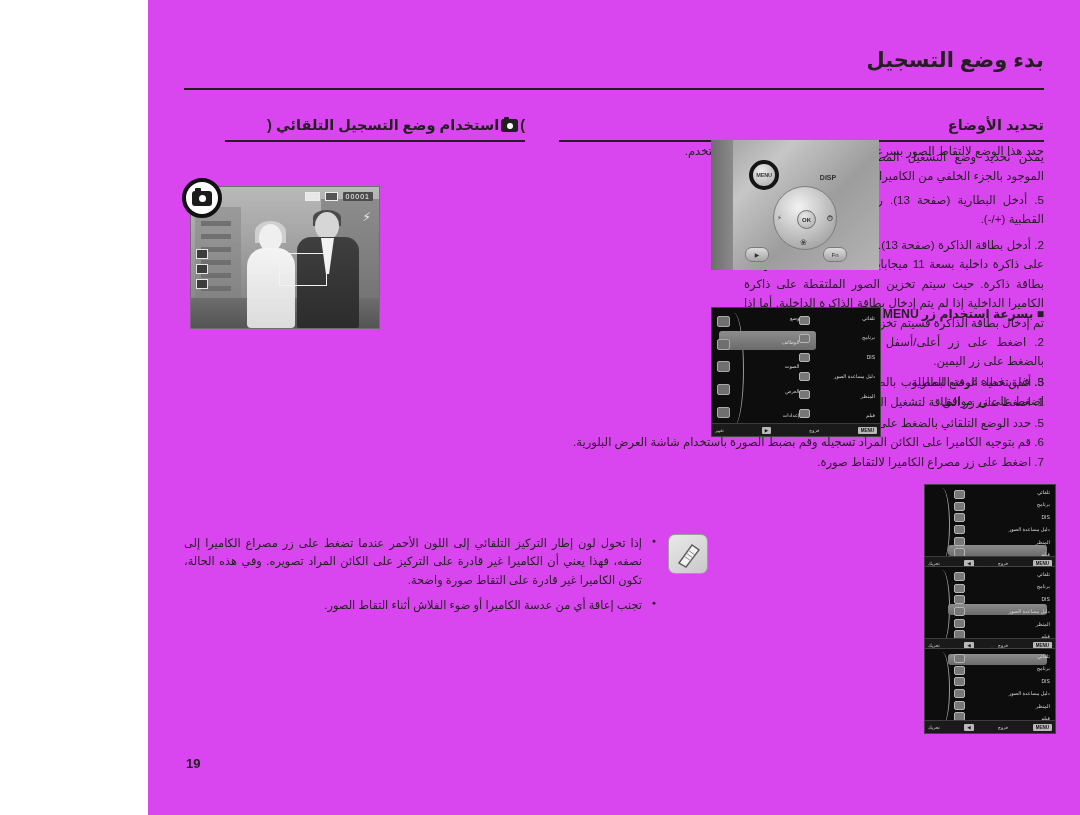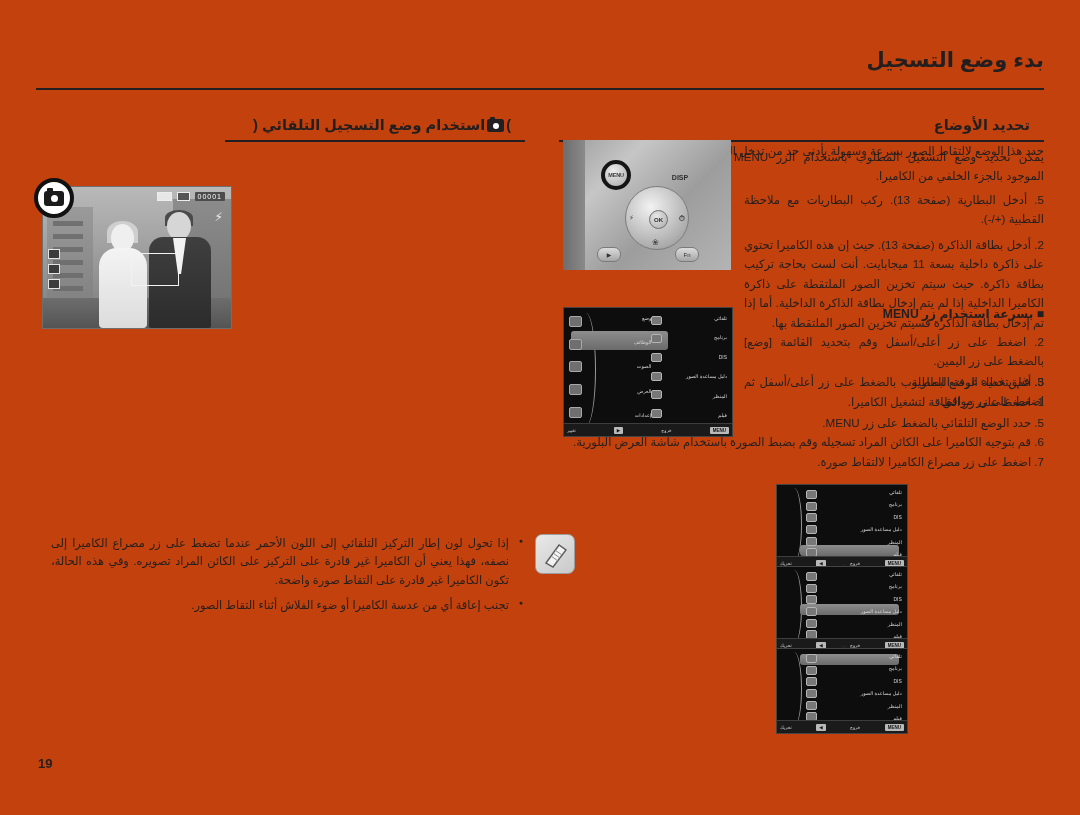--- a/index.html
+++ b/index.html
@@ -6,22 +6,22 @@
   * { box-sizing: border-box; margin: 0; padding: 0; }
   html, body {
     width: 1080px; height: 815px;
     background: #ffffff;
     font-family: "Liberation Sans", "DejaVu Sans", sans-serif;
     color: #231f20;
     overflow: hidden;
   }
   .page {
     position: relative;
-    width: 1080px; height: 815px;
-    background: #c2410c;
+    width: 932px; height: 815px;
+    background: #d946ef;
   }
 
   
   .page-header {
     position: absolute;
     top: 48px; left: 0; right: 0;
     height: 52px;
   }
   .page-header .title {
     position: absolute;
@@ -39,21 +39,21 @@
     background: #231f20;
   }
 
   
   .sec-head {
     position: absolute;
     height: 34px;
   }
   .sec-head .txt {
     position: absolute;
-    bottom: 9px; right: 14px;
+    bottom: 9px; right: 0;
     font-size: 14.5px;
     font-weight: bold;
     white-space: nowrap;
     color: #231f20;
   }
   .sec-head .underline {
     position: absolute;
     left: 0; right: 0; bottom: 0;
     height: 1.6px;
     background: #231f20;
@@ -240,21 +240,20 @@
   .lcd-mode-badge .g::after{
     content:""; position:absolute; left:3px; top:-3px;
     width:6px;height:3px;background:#1b1b1b;border-radius:1px 1px 0 0;
   }
 
   
   .note-box {
     position:absolute;
     left:36px; top:534px;
     width:524px;
-    margin-left:15px;
   }
   .note-icon {
     position:absolute;
     right:0; top:0;
     width:40px; height:40px;
     border-radius:7px;
     background:linear-gradient(145deg,#e9e9e9,#c9c9c9);
     border:1px solid #9d9d9d;
   }
   .note-icon svg { position:absolute; left:6px; top:6px; }

